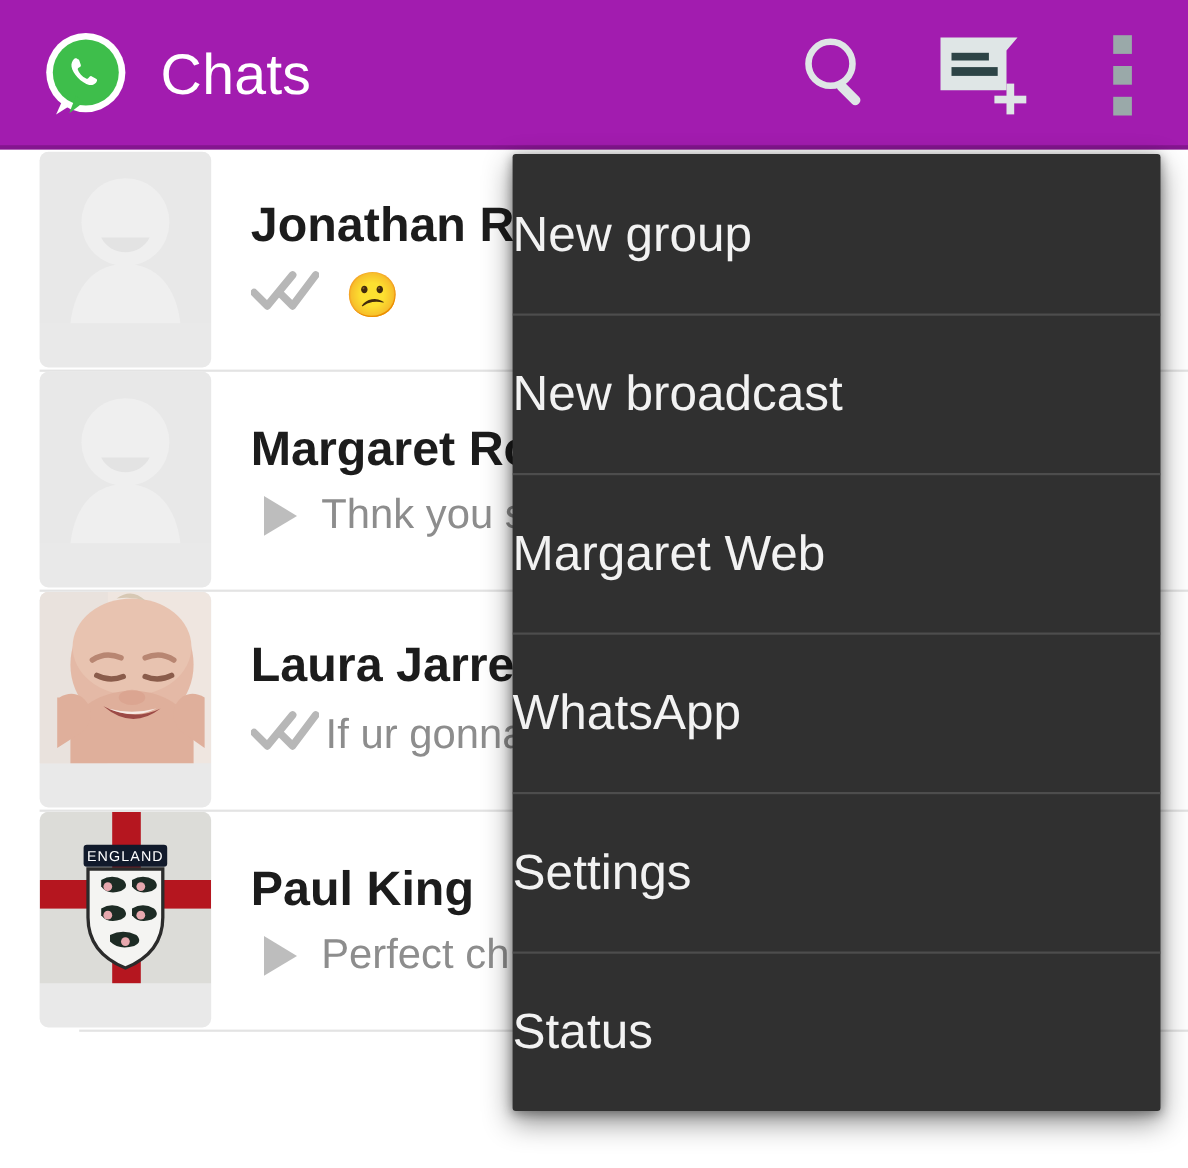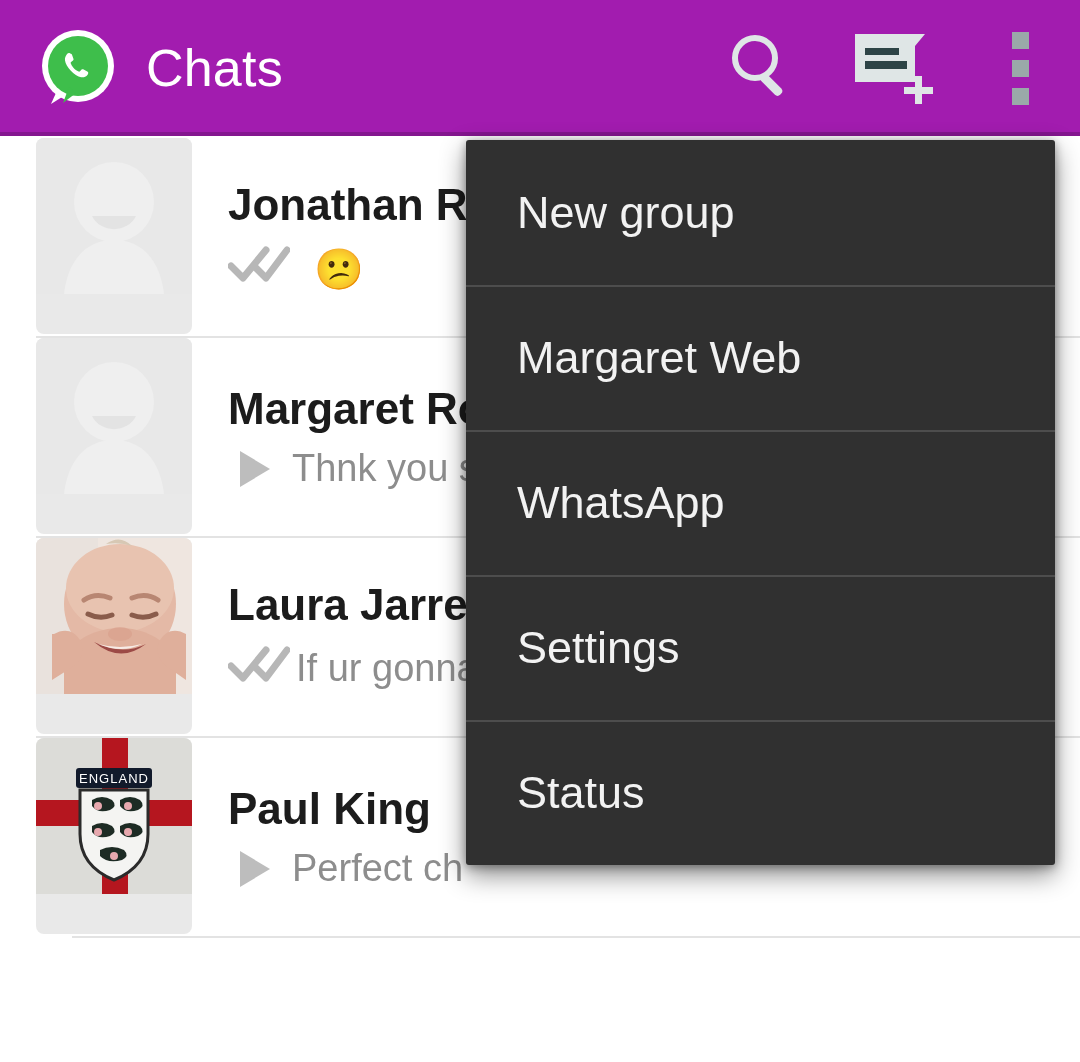--- a/index.html
+++ b/index.html
@@ -162,21 +162,20 @@
     border-radius: 3px;
     z-index: 20;
     box-shadow: 0 10px 26px rgba(0,0,0,0.45),
                 0 2px 10px rgba(0,0,0,0.35);
     overflow: hidden;
   }
   .menu-item {
     height: 145px;
     display: flex;
     align-items: center;
-    padding-left: 51px;
     box-sizing: border-box;
     color: #f2f2f2;
     font-size: 45px;
     font-weight: 400;
     white-space: nowrap;
     position: relative;
   }
   .menu-item + .menu-item::before {
     content: "";
     position: absolute;
@@ -347,20 +346,23 @@
   </div>
 
   <div class="chat-divider-end"></div>
 </div>
 
 <div id="overflow-menu">
   <div class="menu-item">
     <span>New group</span>
   </div>
   <div class="menu-item">
+    <span>New broadcast</span>
+  </div>
+  <div class="menu-item">
     <span>Margaret Web</span>
   </div>
   <div class="menu-item">
     <span>WhatsApp</span>
   </div>
   <div class="menu-item">
     <span>Settings</span>
   </div>
   <div class="menu-item">
     <span>Status</span>

